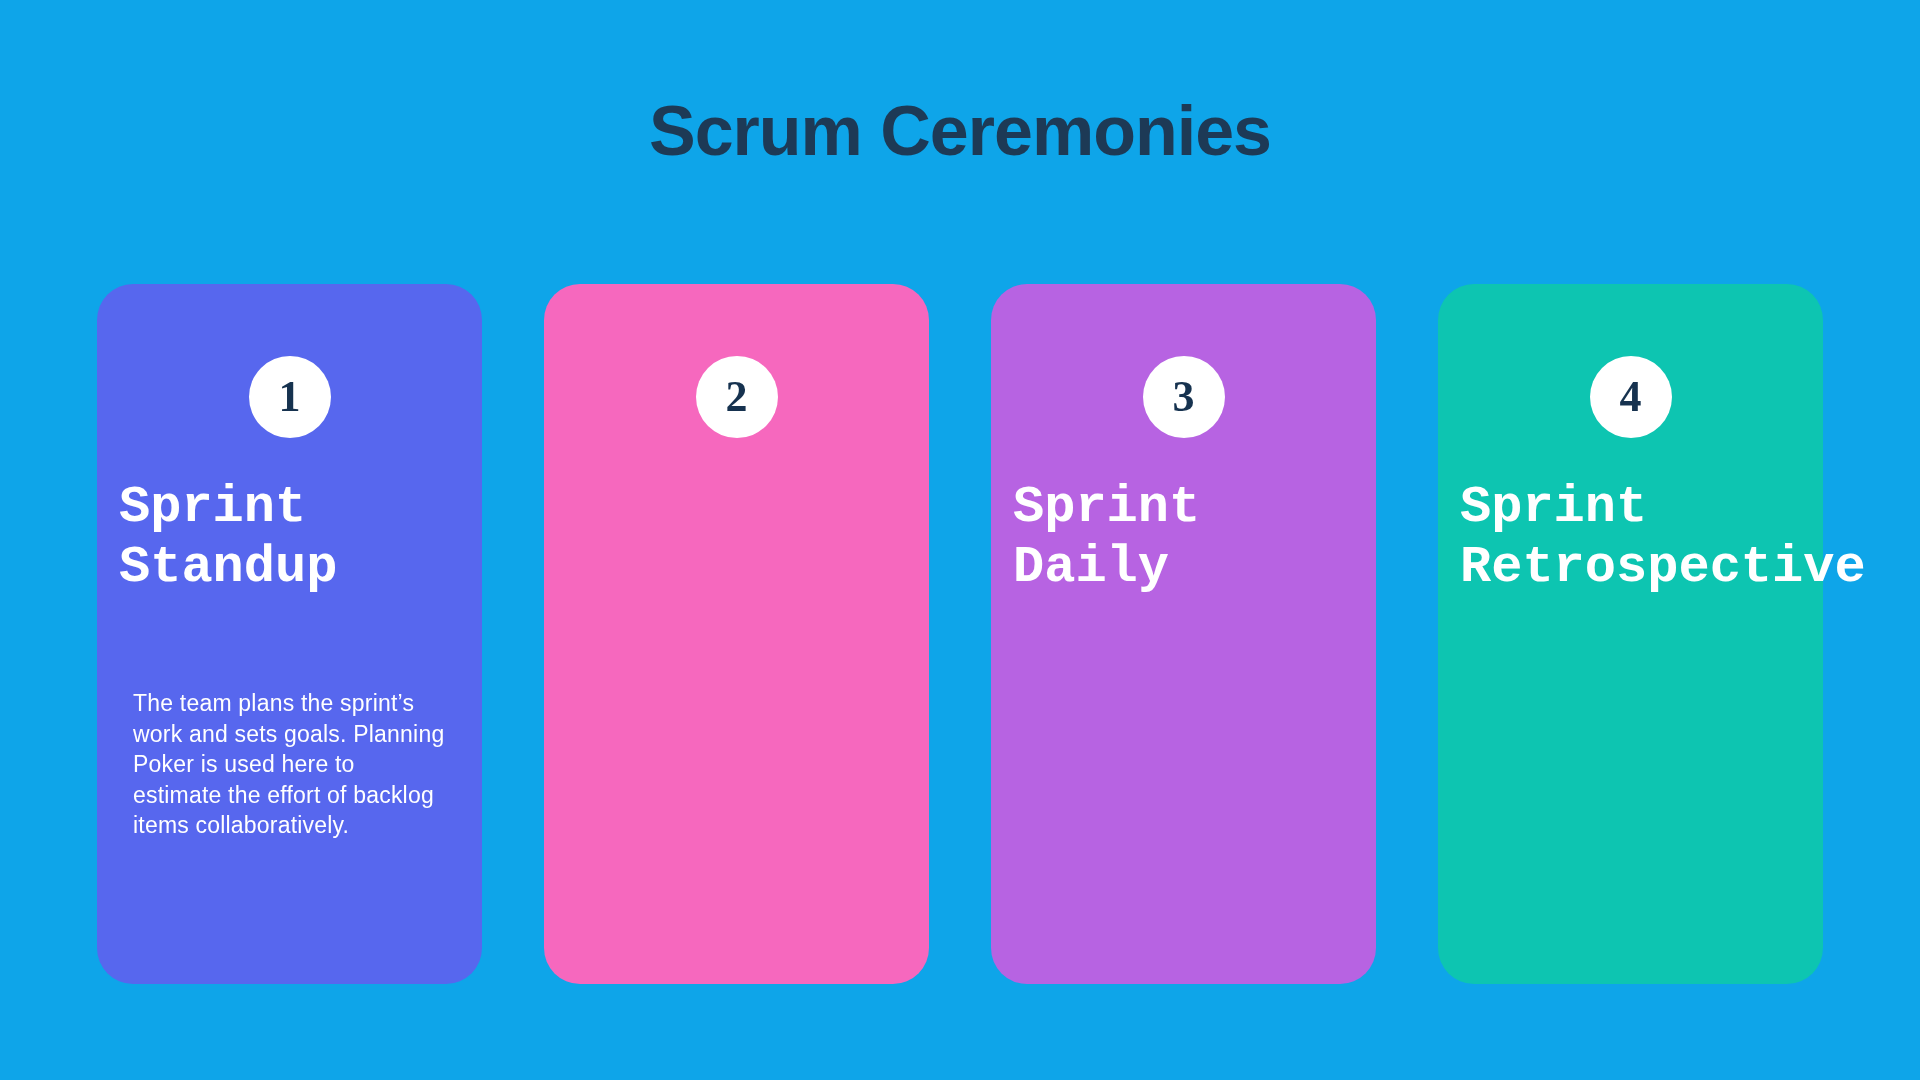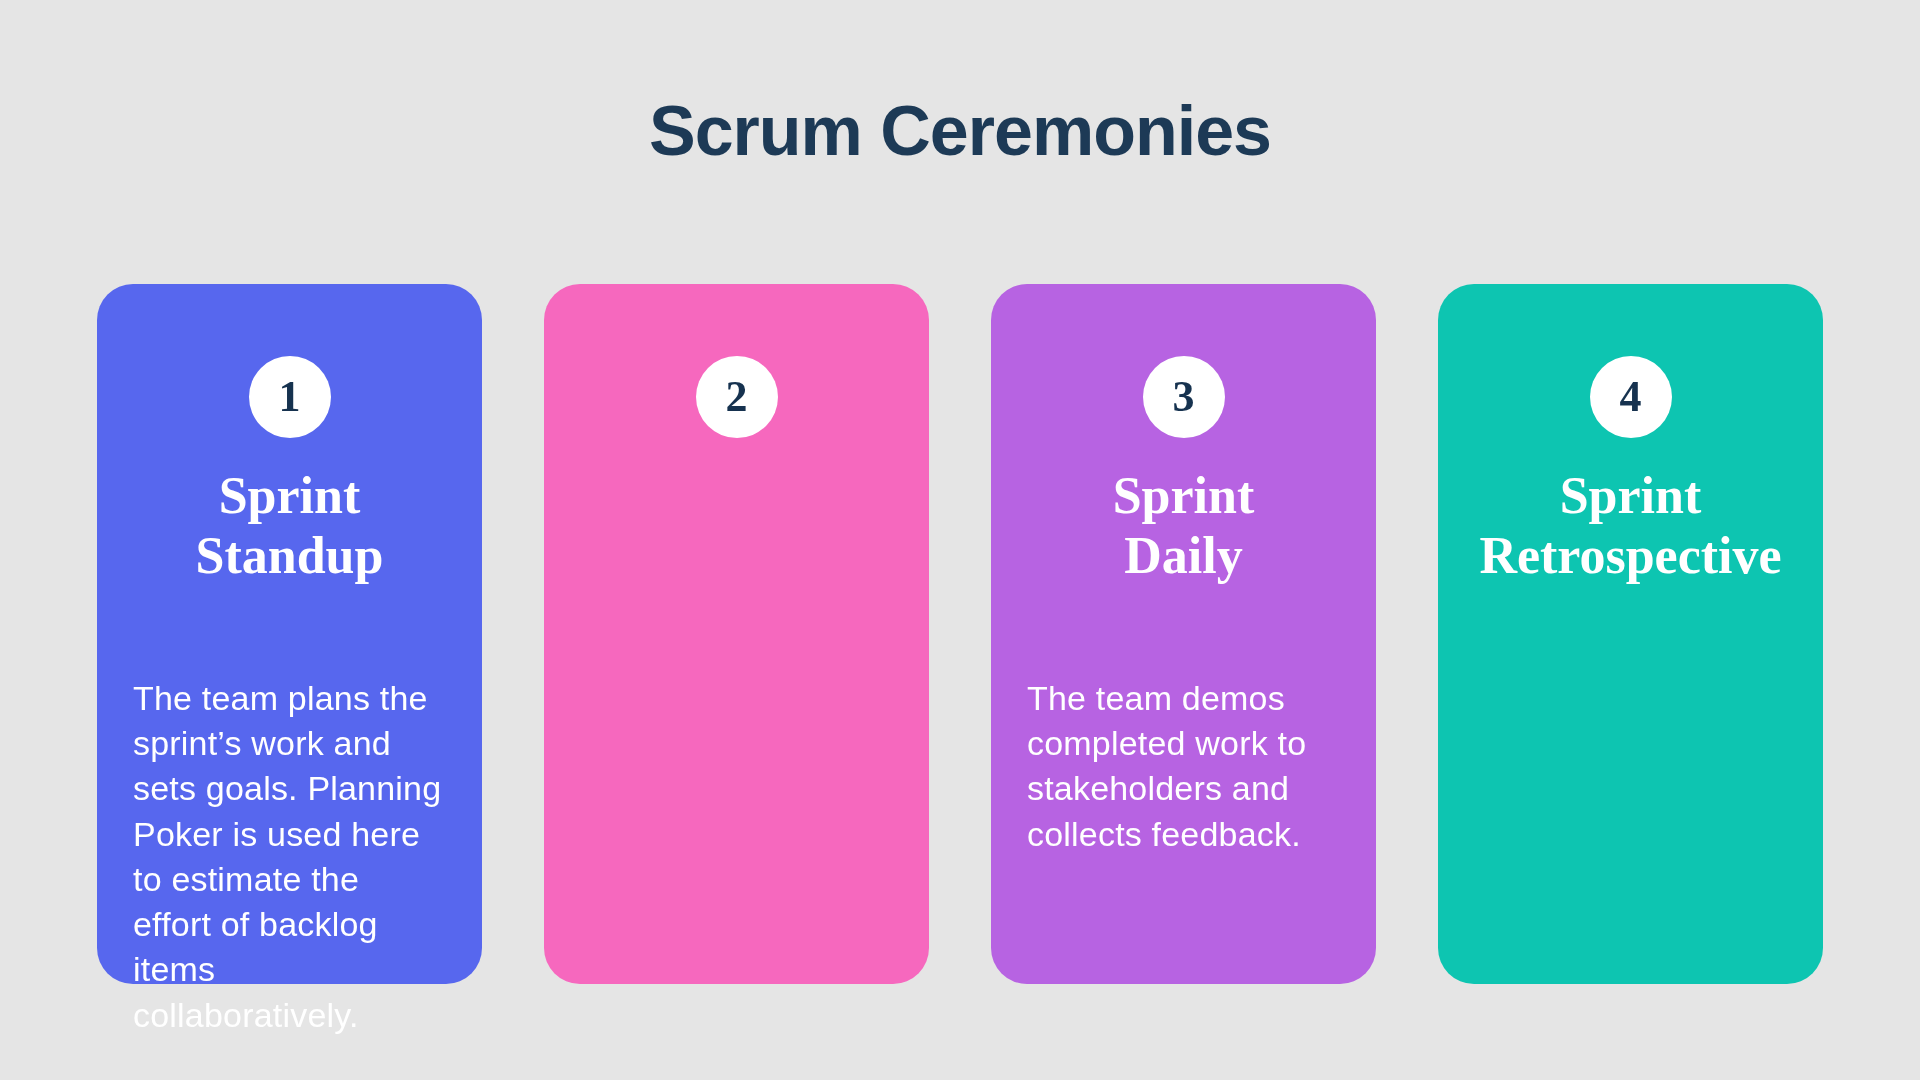--- a/index.html
+++ b/index.html
@@ -46,43 +46,42 @@
     align-items: center;
     justify-content: center;
   }
   .badge-number {
     font-family: "Liberation Serif", serif;
     font-weight: bold;
     font-size: 44px;
     line-height: 1;
   }
   .card-title {
-    margin: 28px -14px 0;
+    margin: 40px -14px 0;
     min-height: 122px;
-    font-family: Liberation Serif, serif;
+    font-family: Liberation Mono, monospace;
     font-weight: bold;
     font-size: 52px;
     line-height: 1.16;
-    text-align: center;
     color: #ffffff;
   }
   .card-title span { display: block; }
   .card-description {
     margin: 88px 0 0;
-    font-size: 34px;
+    font-size: 23px;
     line-height: 1.33;
     text-align: left;
     color: #ffffff;
     letter-spacing: 0.2px;
   }
 </style>
 </head>
 <body>
 
-<main class="page" style="background-color: #e5e5e5;">
+<main class="page" style="background-color: #0ea5e9;">
 
   <h1 class="page-title" style="color: rgb(29, 58, 86);">Scrum Ceremonies</h1>
 
   <section class="cards-row">
 
     <article class="card" style="background-color: rgb(87, 103, 238);">
       <div class="badge" style="background-color: rgb(255, 255, 255);">
         <span class="badge-number" style="color: rgb(22, 50, 79);">1</span>
       </div>
       <h2 class="card-title">
@@ -101,21 +100,20 @@
     </article>
 
     <article class="card" style="background-color: rgb(183, 99, 226);">
       <div class="badge" style="background-color: rgb(255, 255, 255);">
         <span class="badge-number" style="color: rgb(22, 50, 79);">3</span>
       </div>
       <h2 class="card-title">
         <span>Sprint</span>
         <span>Daily</span>
       </h2>
-      <p class="card-description">The team demos completed work to stakeholders and collects feedback.</p>
     </article>
 
     <article class="card" style="background-color: rgb(13, 197, 177);">
       <div class="badge" style="background-color: rgb(255, 255, 255);">
         <span class="badge-number" style="color: rgb(22, 50, 79);">4</span>
       </div>
       <h2 class="card-title">
         <span>Sprint</span>
         <span>Retrospective</span>
       </h2>

